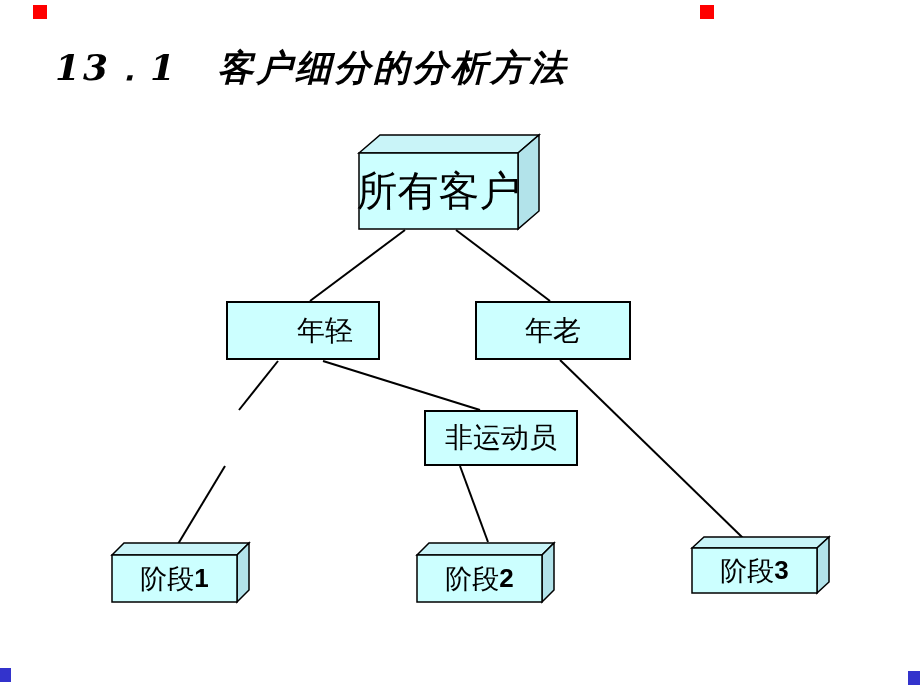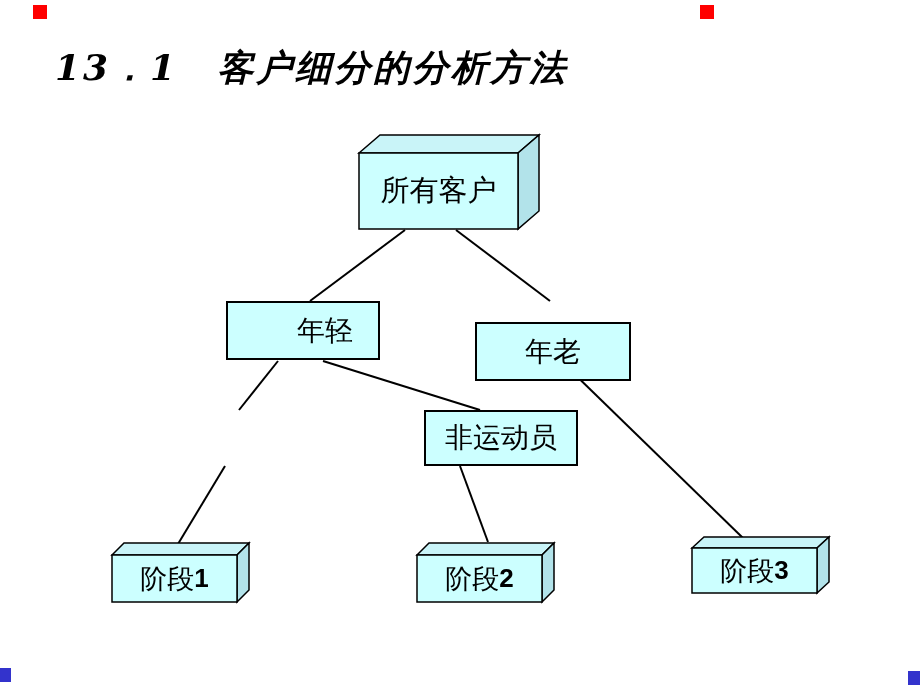--- a/index.html
+++ b/index.html
@@ -21,24 +21,24 @@
     background:var(--box-fill);border:2px solid var(--border);box-sizing:border-box;
     font-size:28px;color:#000;white-space:nowrap;
   }
   .label3d{
     position:absolute;display:flex;align-items:center;justify-content:center;
     background:transparent;border:none;box-sizing:border-box;
     font-size:27px;color:#000;white-space:nowrap;
   }
   .label3d .num{font-weight:bold;font-family:"Liberation Sans",sans-serif;font-size:26px;}
   #n-young{left:226px;top:301px;width:154px;height:59px;padding-left:44px;}
-  #n-old{left:475px;top:301px;width:156px;height:59px;margin-top:21px;}
+  #n-old{left:475px;top:301px;width:156px;height:59px;}
   #n-ath{left:163px;top:410px;width:154px;height:56px;}
   #n-nonath{left:388px;top:410px;width:154px;height:56px;margin-left:36px;}
-  #l-root{left:359px;top:153px;width:159px;height:76px;font-size:29px;}
+  #l-root{left:359px;top:153px;width:159px;height:76px;font-size:41px;}
   #l-s1{left:112px;top:555px;width:125px;height:47px;}
   #l-s2{left:417px;top:555px;width:125px;height:47px;}
   #l-s3{left:692px;top:548px;width:125px;height:45px;}
   .deco{position:absolute;}
   .deco.red{background:var(--red-sq);width:14px;height:14px;top:5px;}
   .deco.red.tl{left:33px;}
   .deco.red.tr{left:700px;}
   .deco.blue{background:var(--blue-sq);width:12px;height:14px;}
   .deco.blue.bl{left:0px;top:668px;width:11px;}
   .deco.blue.br{left:908px;top:671px;}

